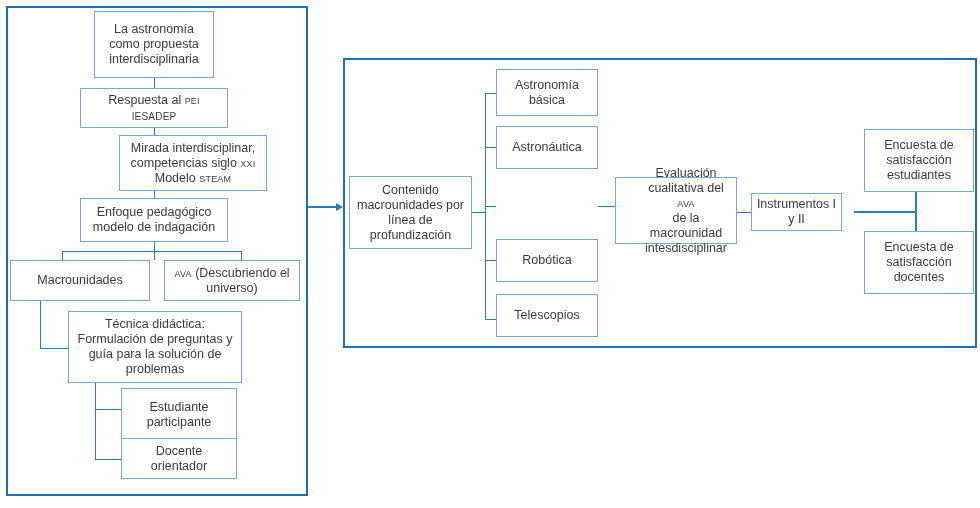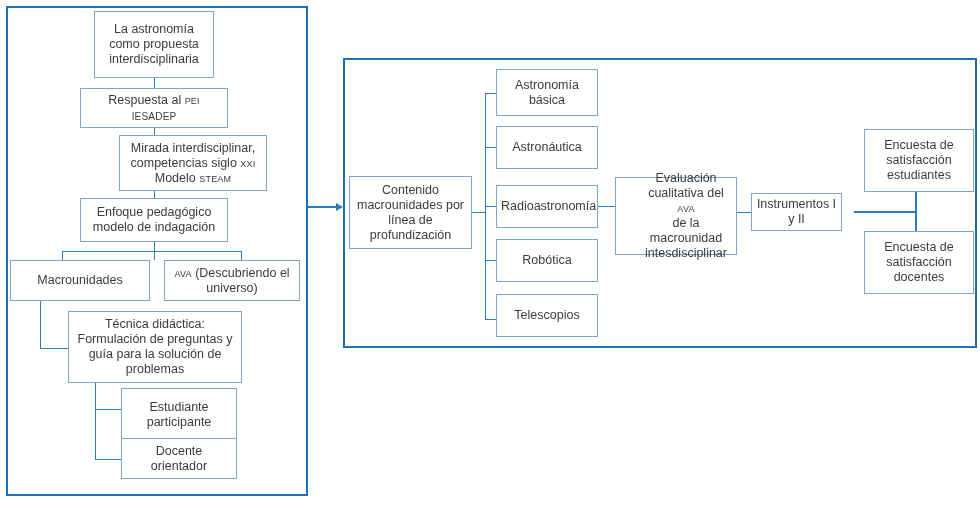--- a/index.html
+++ b/index.html
@@ -146,33 +146,30 @@
   <div class="ln lnh" style="left:485px; top:206px; width:11px;"></div>
   <div class="ln lnh" style="left:485px; top:260px; width:11px;"></div>
   <div class="ln lnh" style="left:485px; top:319px; width:11px;"></div>
 
   <div class="node" style="left:496px; top:69px; width:102px; height:47px;">
     <span class="txt">Astronomía básica</span>
   </div>
   <div class="node" style="left:496px; top:126px; width:102px; height:43px;">
     <span class="txt">Astronáutica</span>
   </div>
-  <div class="node" style="left:496px; top:185px; width:102px; height:43px;">
-    <span class="txt">Radioastronomía</span>
-  </div>
   <div class="node" style="left:496px; top:239px; width:102px; height:43px;">
     <span class="txt">Robótica</span>
   </div>
   <div class="node" style="left:496px; top:294px; width:102px; height:43px;">
     <span class="txt">Telescopios</span>
   </div>
 
   <div class="ln lnh" style="left:598px; top:206px; width:17px;"></div>
 
-  <div class="node" style="left:615px; top:177px; width:122px; height:78px;padding-left:24px;">
+  <div class="node" style="left:615px; top:177px; width:122px; height:67px;padding-left:24px;">
     <span class="txt">
       <span style="display:block">Evaluación</span>
       <span style="display:block"><span>cualitativa del </span><span class="sc">AVA</span></span>
       <span style="display:block">de la macrounidad</span>
       <span style="display:block">intesdisciplinar</span>
     </span>
   </div>
 
   <div class="ln lnh" style="left:737px; top:212px; width:14px;"></div>
 

